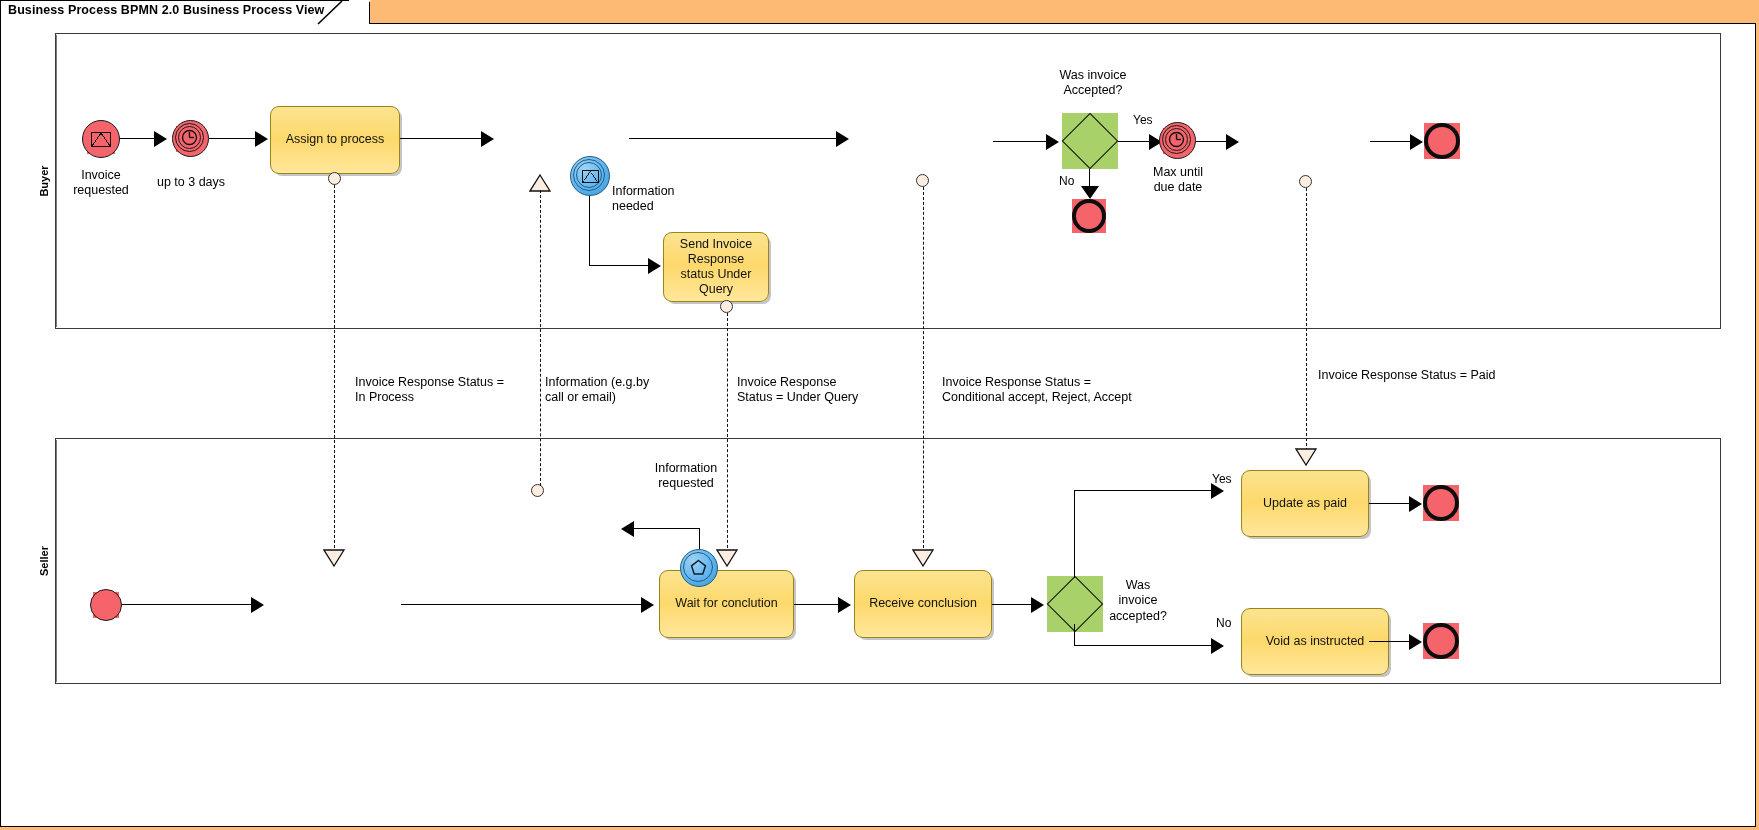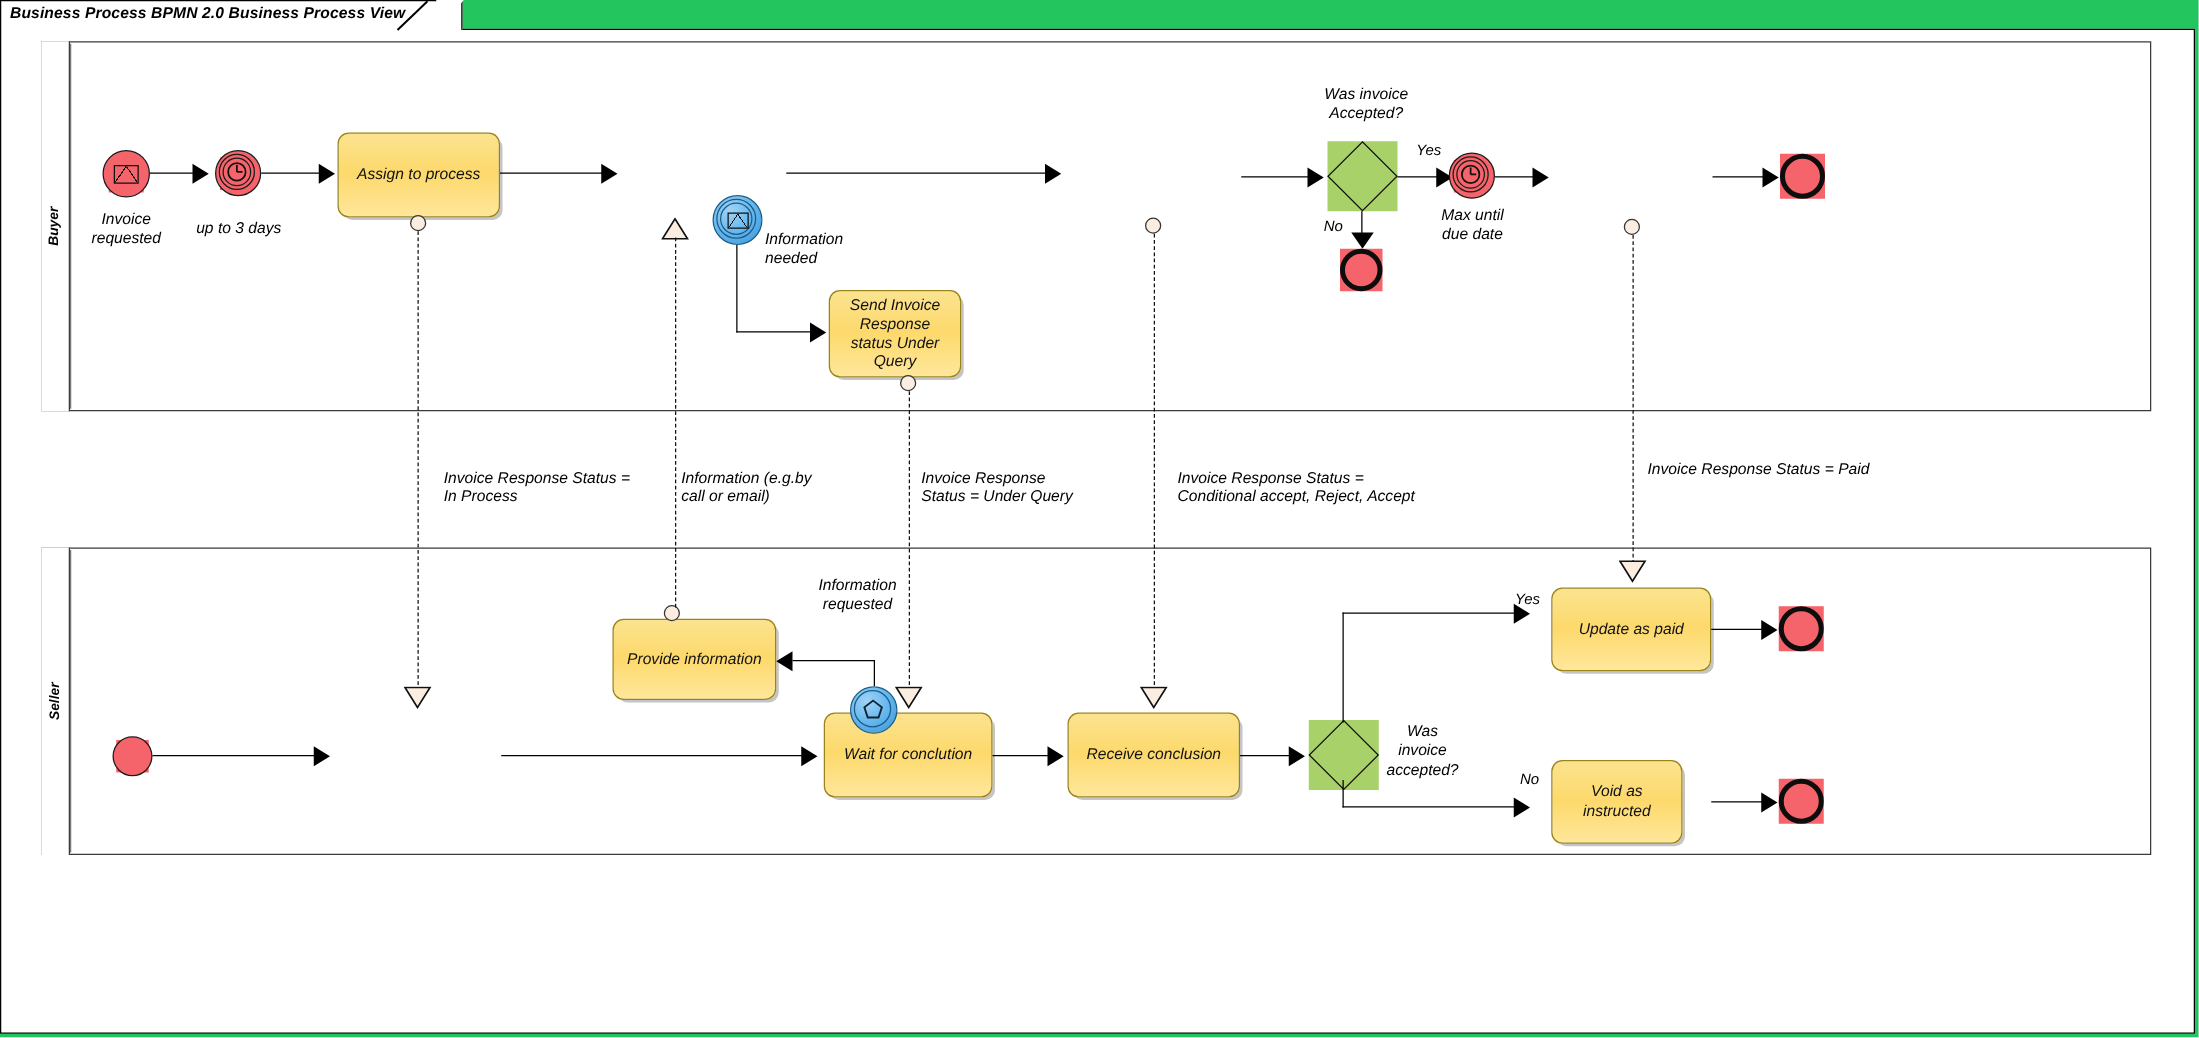--- a/index.html
+++ b/index.html
@@ -1,17 +1,17 @@
 <!DOCTYPE html>
 <html><head>
 <meta charset="utf-8">
 <style>
   html,body{margin:0;padding:0;background:#ffffff;}
   body{font-family:"Liberation Sans",sans-serif;}
-  #canvas{position:relative;width:1759px;height:830px;background:#22c55e;overflow:hidden;font-style:italic;}
+  #canvas{position:relative;width:1759px;height:830px;background:#fdba74;overflow:hidden;}
 
   
   .title-tab{
     position:absolute;left:0;top:0;width:370px;height:24px;
     border:1.5px solid #000;border-bottom:none;background:#fff;
     box-sizing:border-box;z-index:6;
   }
   .title-tab::after{
     content:"";position:absolute;right:-1.5px;top:-1.5px;width:0;height:0;
     border-left:22px solid #fff;border-bottom:27px solid transparent;
@@ -259,23 +259,20 @@
   <div class="ev-sq" style="left:93px;top:592px;width:26px;height:26px;"></div>
   <div class="ev ev-start" style="left:90px;top:589px;width:32px;height:32px;"></div>
 
   <div class="ln ln-h" style="left:122px;top:604px;width:131px;"></div>
   <div class="arrow-r" style="left:251px;top:597px;"></div>
 
 
   <div class="ln ln-h" style="left:401px;top:604px;width:243px;"></div>
   <div class="arrow-r" style="left:641px;top:597px;"></div>
 
-  <div class="task" style="left:490px;top:495px;width:131px;height:65px;">
-    <span>Provide information</span>
-  </div>
   <div class="attach-dot" style="left:531px;top:484px;"></div>
 
   <div class="ln ln-v" style="left:699px;top:528px;height:21px;"></div>
   <div class="ln ln-h" style="left:634px;top:528px;width:66px;"></div>
   <div class="arrow-l" style="left:621px;top:521px;"></div>
 
   <div class="task" style="left:659px;top:570px;width:135px;height:68px;">
     <span>Wait for conclution</span>
   </div>
 
@@ -315,21 +312,21 @@
   <div class="lbl lbl-sm" style="left:1216px;top:616px;width:30px;">No</div>
 
   <div class="task" style="left:1241px;top:470px;width:128px;height:67px;">
     <span>Update as paid</span>
   </div>
   <div class="ln ln-h" style="left:1369px;top:503px;width:42px;"></div>
   <div class="arrow-r" style="left:1409px;top:496px;"></div>
   <div class="ev-sq" style="left:1423px;top:485px;width:36px;height:36px;"></div>
   <div class="ev ev-end" style="left:1423px;top:485px;width:36px;height:36px;"></div>
 
-  <div class="task" style="left:1241px;top:608px;width:105px;height:67px;">
+  <div class="task" style="left:1241px;top:608px;width:148px;height:67px;">
     <span>Void as instructed</span>
   </div>
   <div class="ln ln-h" style="left:1369px;top:641px;width:42px;"></div>
   <div class="arrow-r" style="left:1409px;top:634px;"></div>
   <div class="ev-sq" style="left:1423px;top:623px;width:36px;height:36px;"></div>
   <div class="ev ev-end" style="left:1423px;top:623px;width:36px;height:36px;"></div>
 
   <div class="dash-v" style="left:334px;top:185px;height:368px;"></div>
   <svg style="position:absolute;left:323px;top:549px;" width="24" height="19" viewBox="0 0 24 19">
     <polygon points="11,17 1,1 21,1" fill="#fbeee0" stroke="#111" stroke-width="1.3"></polygon>

